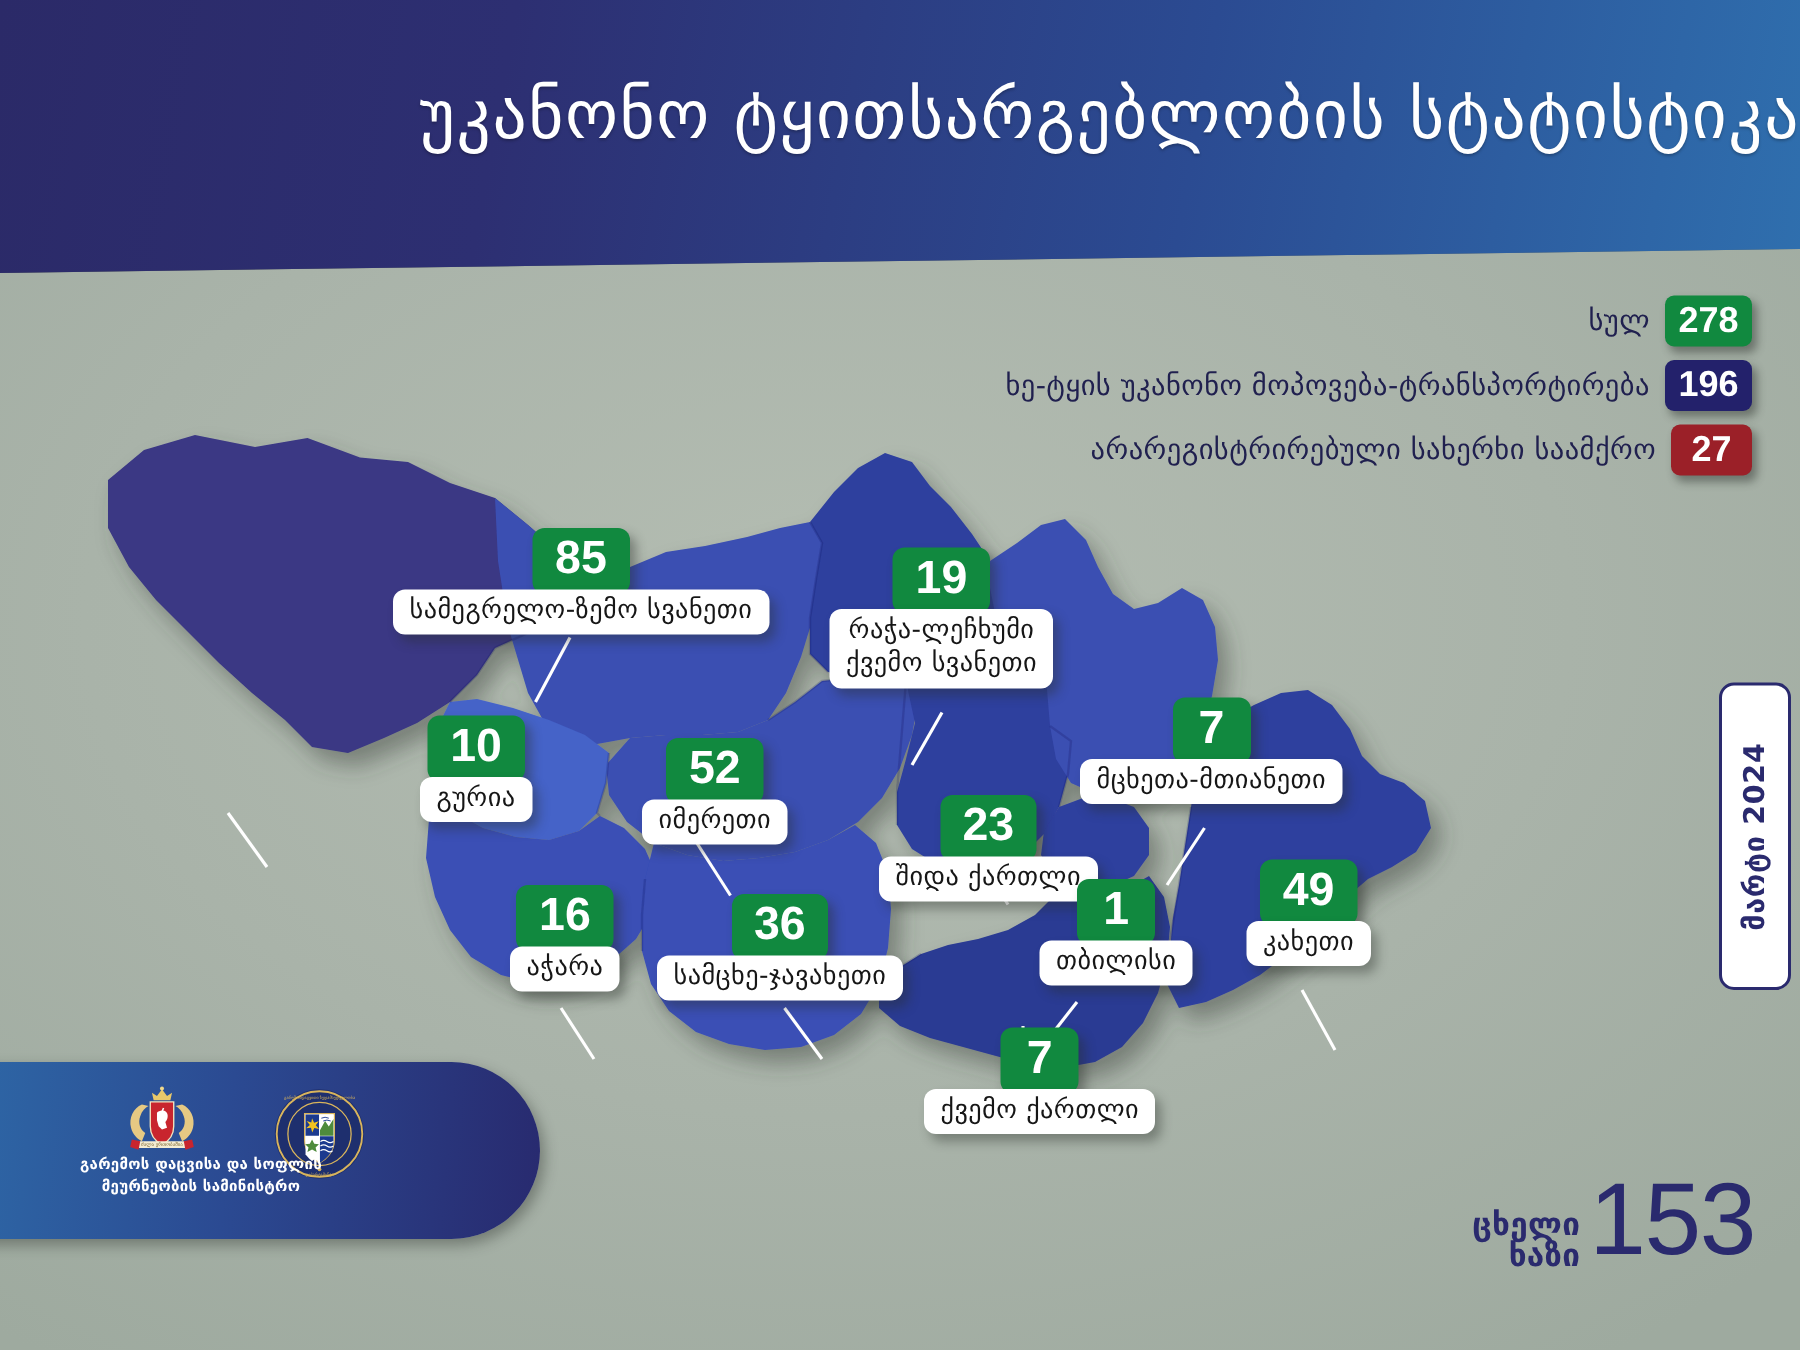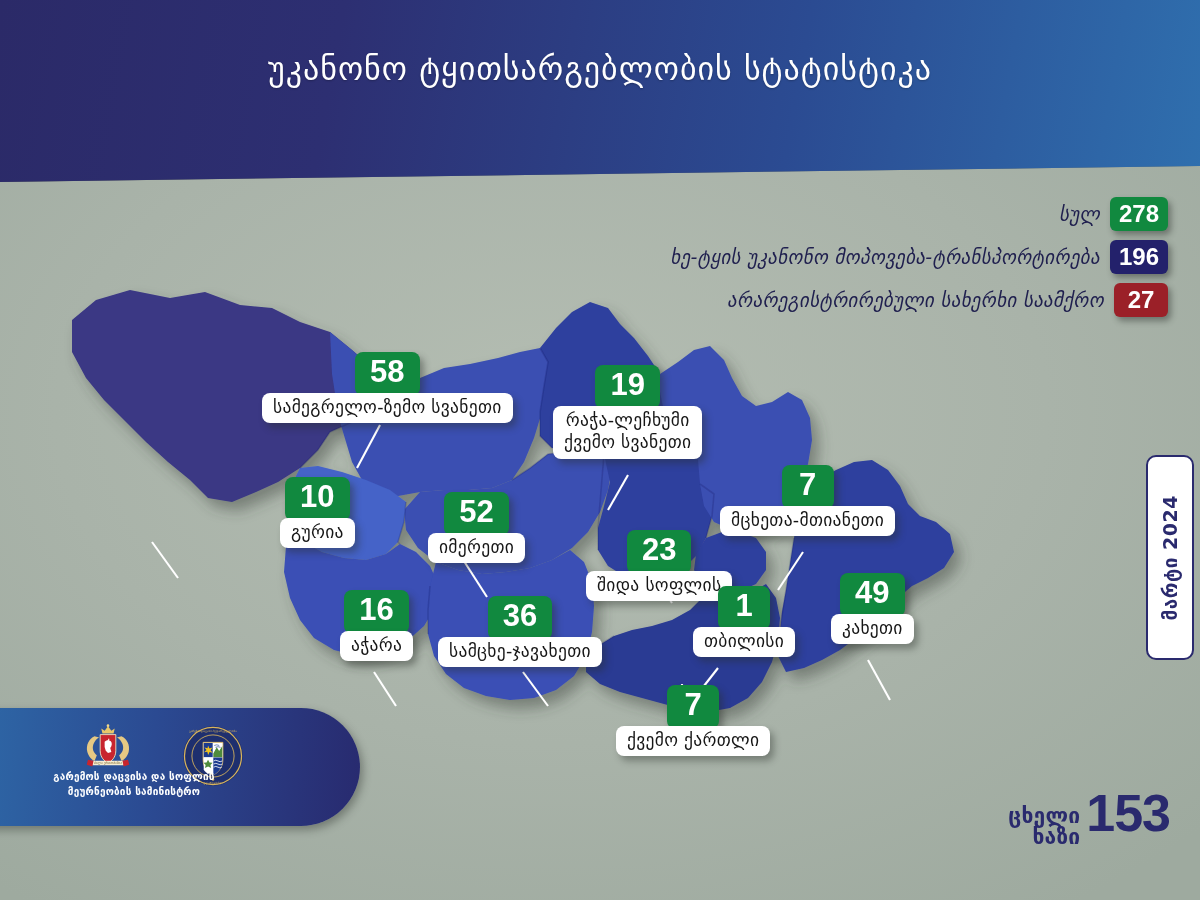--- a/index.html
+++ b/index.html
@@ -25,42 +25,42 @@
   }
   #header-shadow{
     position:absolute; left:0; top:0; width:1200px; height:198px;
     clip-path:polygon(0 0, 1200px 0, 1200px 166px, 0 182px);
     z-index:4;
     filter:blur(5px);
     background:linear-gradient(100deg,rgba(30,35,30,.55),rgba(30,35,30,.45));
   }
   #title {
     position:absolute; left:0; top:52px; width:1200px;
-    text-align:center;
+    text-align:right;
     color:#ffffff;
-    font-size:32px;
+    font-size:45px;
     letter-spacing:1px;
     font-weight:400;
     line-height:1.1;
     text-shadow:0 1px 2px rgba(0,0,0,.25);
     z-index:6;
     white-space:nowrap;
   }
 
   
   #legend {
     position:absolute; right:32px; top:197px;
     z-index:9;
     display:flex; flex-direction:column; gap:9px;
     align-items:flex-end;
   }
   .leg-row { display:flex; align-items:center; gap:10px; }
   .leg-label {
     color:#20204f; font-size:19px; letter-spacing:.3px;
-    white-space:nowrap; text-align:right;font-style:italic;
+    white-space:nowrap; text-align:right;
   }
   .leg-chip {
     min-width:54px; height:34px; border-radius:6px;
     display:flex; align-items:center; justify-content:center;
     color:#fff; font-size:24px; font-weight:bold;
     padding:16px 9px;
     box-shadow:3px 4px 6px rgba(40,45,40,.45);
     font-family:"Liberation Sans",sans-serif;
   }
   .chip-green{ background:#11893f; }
@@ -146,21 +146,21 @@
   #hotline {
     position:absolute; right:30px; top:778px;
     display:flex; align-items:center; gap:6px;
     z-index:9;
   }
   #hot-words {
     color:#2a2a6e; font-size:21px; font-weight:bold;
     line-height:1.02; text-align:right; letter-spacing:.2px;margin-top:28px;
   }
   #hot-num {
-    color:#2a2a6e; font-size:52px; font-weight:bold;
+    color:#2a2a6e; font-size:68px; font-weight:normal;
     font-family:"Liberation Sans",sans-serif;
     letter-spacing:-1px; line-height:.9;
   }
 </style>
 </head>
 <body>
 
 <div id="canvas">
 
   <div id="header-shadow"></div>
@@ -250,21 +250,21 @@
     <line x1="645" y1="562" x2="672" y2="603"></line>
     <line x1="803" y1="552" x2="778" y2="590"></line>
     <line x1="374" y1="672" x2="396" y2="706"></line>
     <line x1="523" y1="672" x2="548" y2="706"></line>
     <line x1="718" y1="668" x2="693" y2="700"></line>
     <line x1="868" y1="660" x2="890" y2="700"></line>
     <line x1="682" y1="688" x2="682" y2="684"></line>
   </svg>
 
   <div class="marker center" style="left:262px; top:352px;">
-    <div class="num-chip">58</div>
+    <div class="num-chip">85</div>
     <div class="name-chip" style="margin-top:-3px">სამეგრელო-ზემო სვანეთი</div>
   </div>
 
   <div class="marker center" style="left:553px; top:365px;">
     <div class="num-chip">19</div>
     <div class="name-chip" style="margin-top:-3px">
       <span>რაჭა-ლეჩხუმი</span><br>
       <span>ქვემო სვანეთი</span>
     </div>
   </div>
@@ -274,21 +274,21 @@
     <div class="name-chip" style="margin-top:-3px">გურია</div>
   </div>
 
   <div class="marker center" style="left:428px; top:492px;">
     <div class="num-chip">52</div>
     <div class="name-chip" style="margin-top:-3px">იმერეთი</div>
   </div>
 
   <div class="marker center" style="left:586px; top:530px;">
     <div class="num-chip">23</div>
-    <div class="name-chip" style="margin-top:-3px">შიდა სოფლის</div>
+    <div class="name-chip" style="margin-top:-3px">შიდა ქართლი</div>
   </div>
 
   <div class="marker center" style="left:720px; top:465px;">
     <div class="num-chip">7</div>
     <div class="name-chip" style="margin-top:-3px">მცხეთა-მთიანეთი</div>
   </div>
 
   <div class="marker center" style="left:340px; top:590px;">
     <div class="num-chip">16</div>
     <div class="name-chip" style="margin-top:-3px">აჭარა</div>

